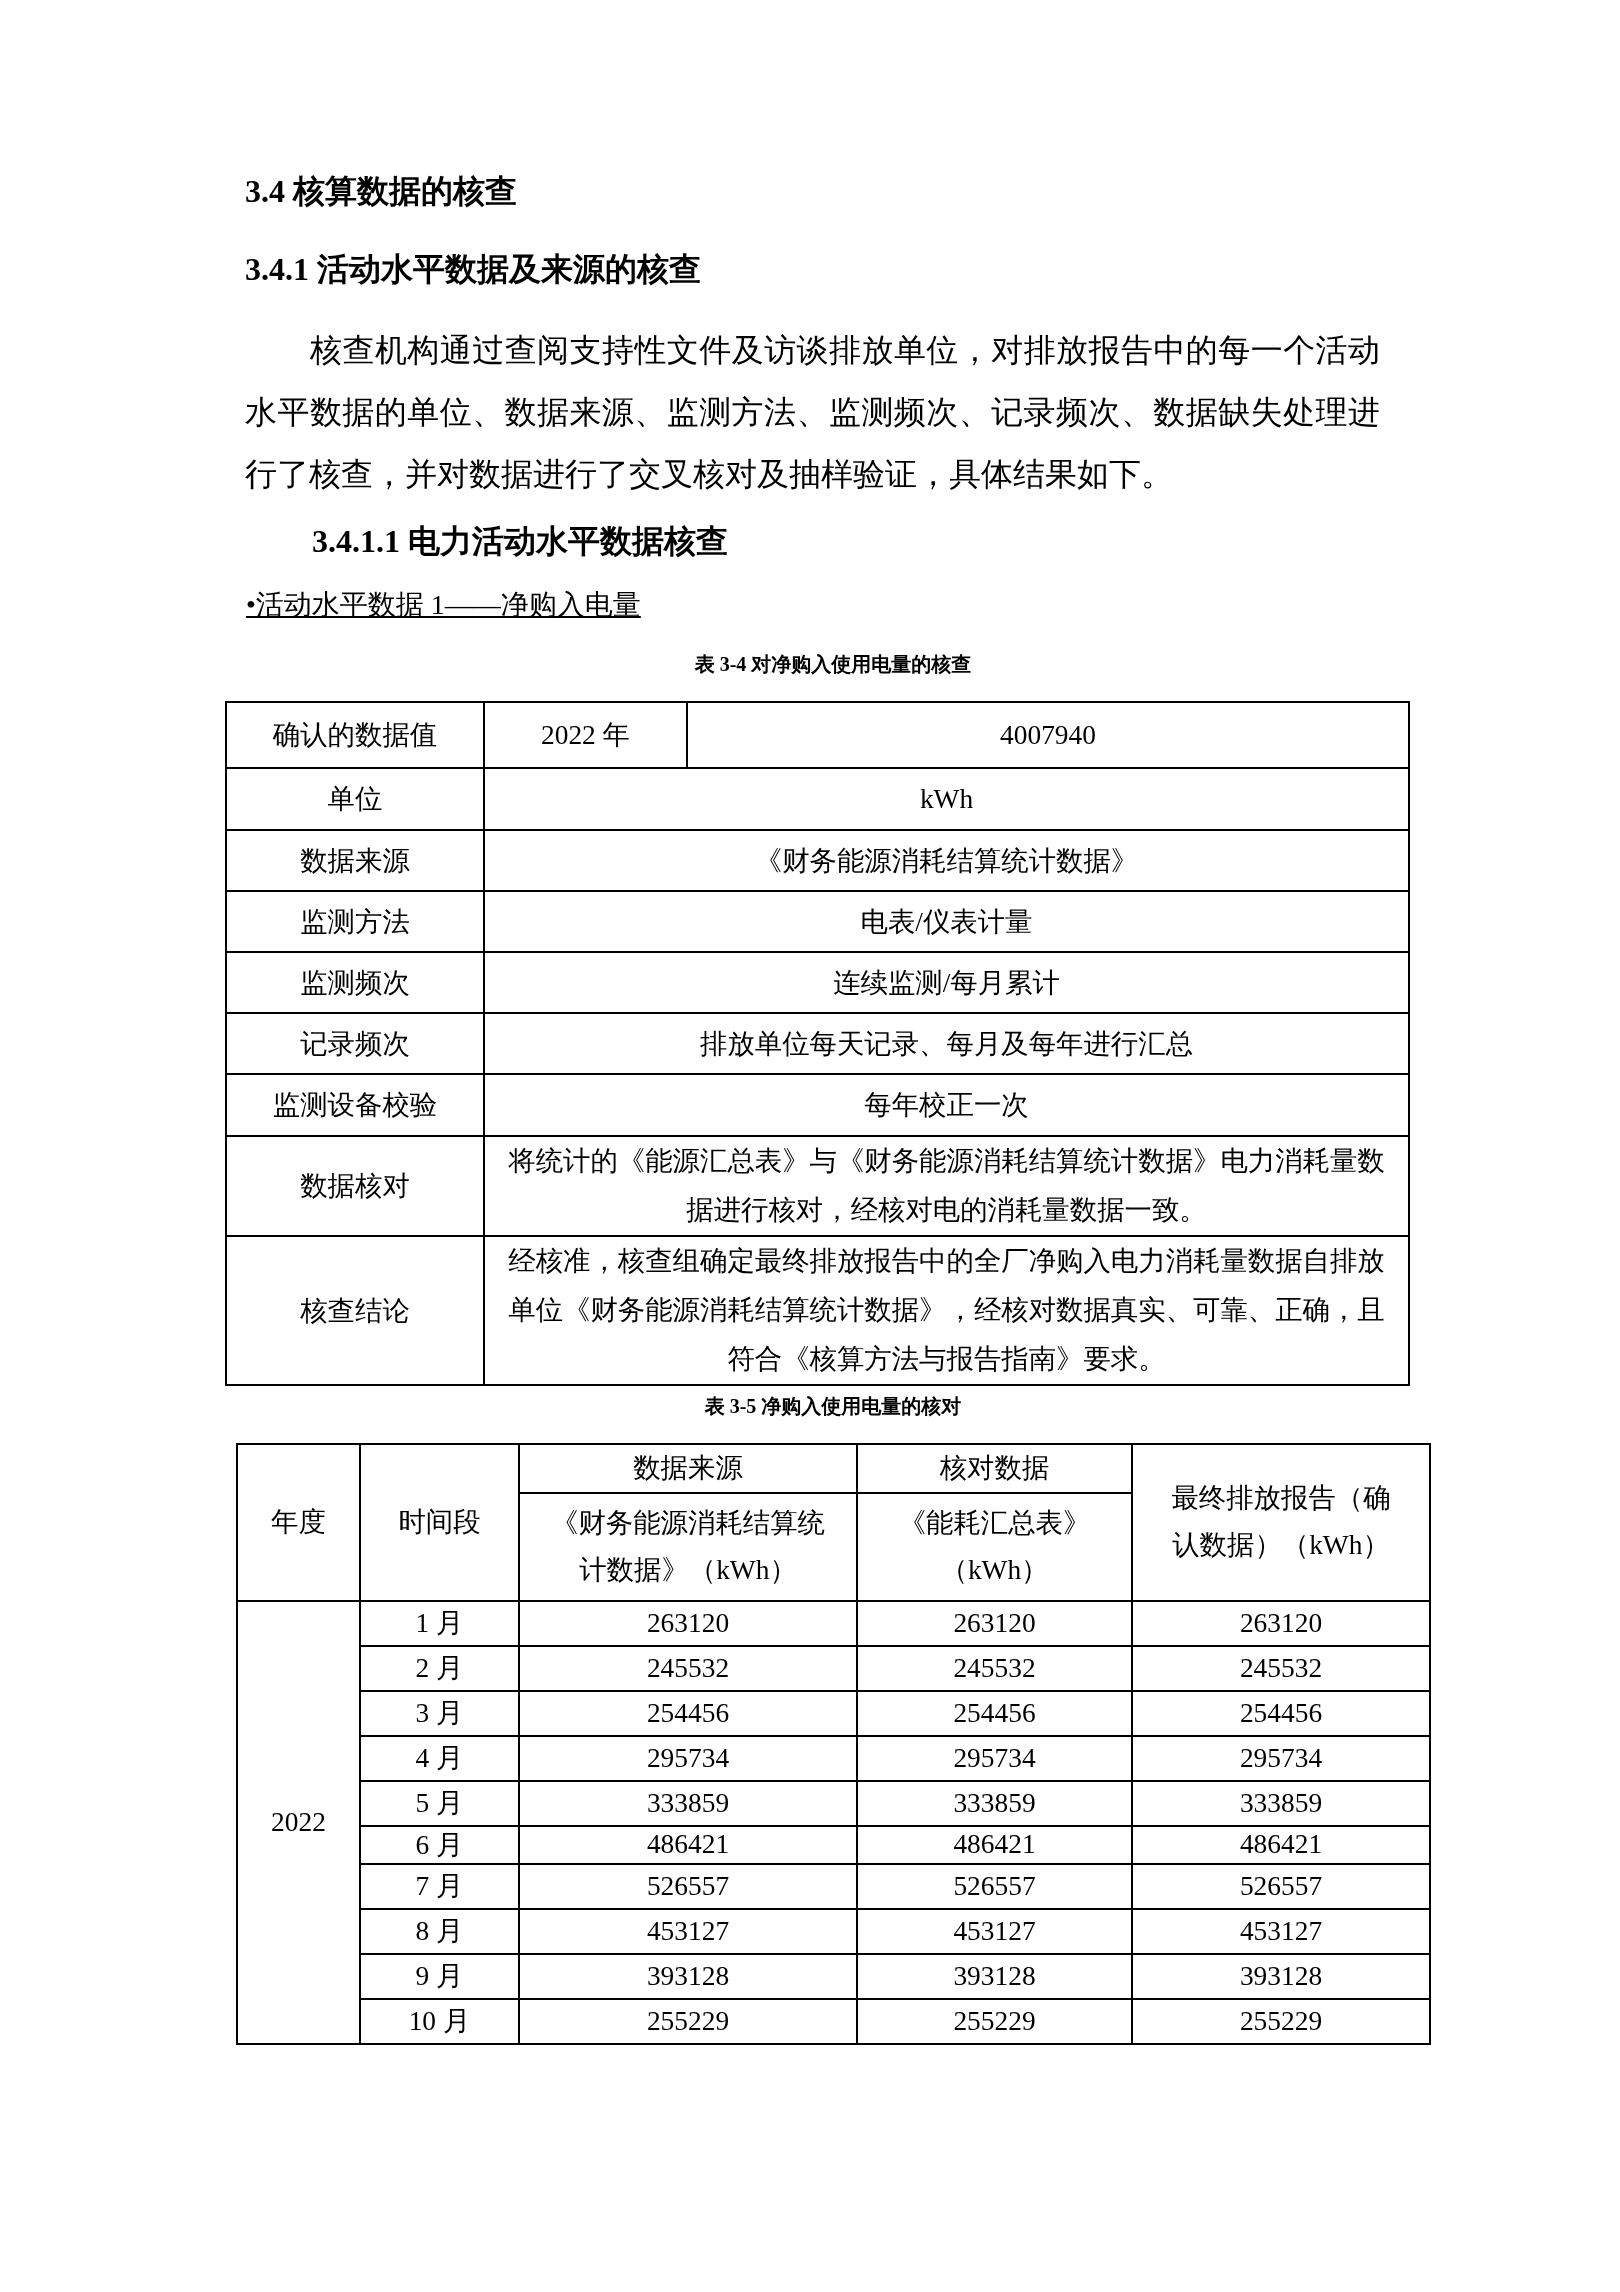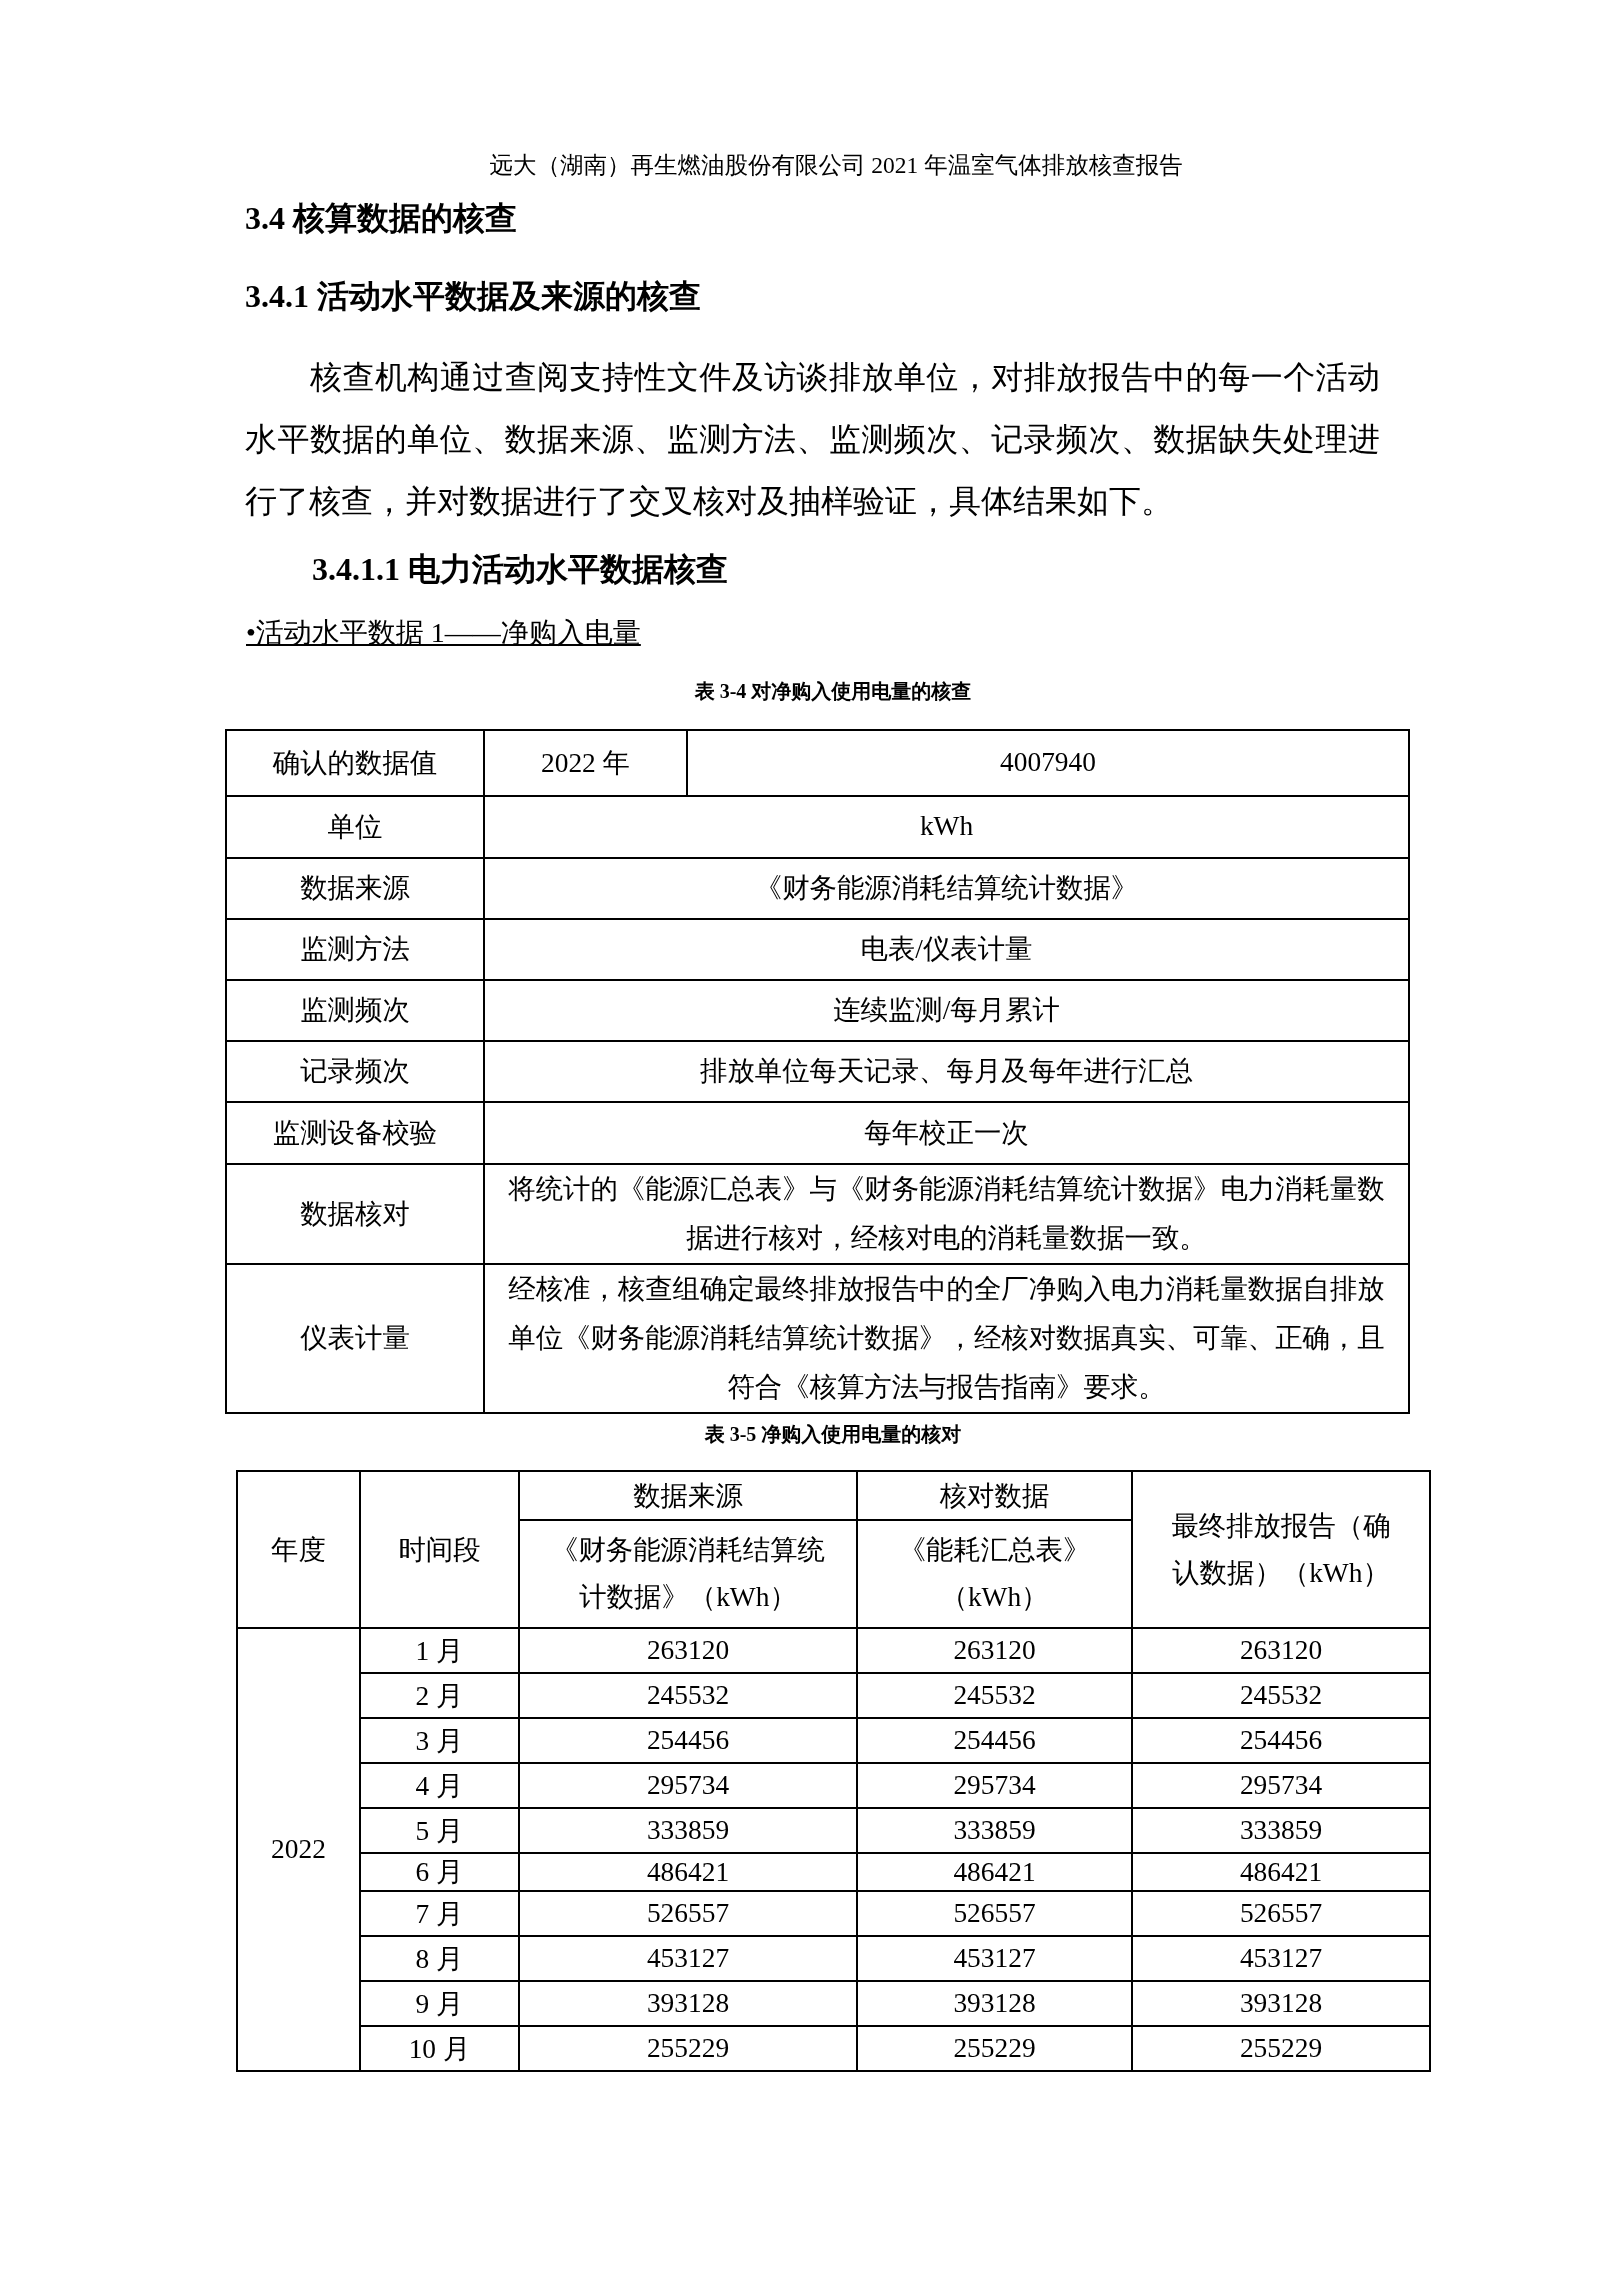--- a/index.html
+++ b/index.html
@@ -86,21 +86,20 @@
   }
   .pre { white-space: pre-line; }
   .ml { line-height: 49px; }      
   .subhdr { line-height: 47px; }  
 </style>
 </head>
 <body>
 
 <div class="page">
 
-  <div class="page-header">远大（湖南）再生燃油股份有限公司 2021 年温室气体排放核查报告</div>
 
   <div class="h34">3.4 核算数据的核查</div>
 
   <div class="h341">3.4.1 活动水平数据及来源的核查</div>
 
   <div class="para">核查机构通过查阅支持性文件及访谈排放单位，对排放报告中的每一个活动水平数据的单位、数据来源、监测方法、监测频次、记录频次、数据缺失处理进行了核查，并对数据进行了交叉核对及抽样验证，具体结果如下。</div>
 
   <div class="h3411">3.4.1.1 电力活动水平数据核查</div>
 
   <div class="bullet-line">•活动水平数据 1——净购入电量</div>
@@ -142,21 +141,21 @@
     <tr style="height:62px">
       <td>监测设备校验</td>
       <td colspan="2">每年校正一次</td>
     </tr>
     <tr style="height:100px">
       <td>数据核对</td>
       <td colspan="2" class="pre ml">将统计的《能源汇总表》与《财务能源消耗结算统计数据》电力消耗量数
 据进行核对，经核对电的消耗量数据一致。</td>
     </tr>
     <tr style="height:149px">
-      <td>仪表计量</td>
+      <td>核查结论</td>
       <td colspan="2" class="pre ml">经核准，核查组确定最终排放报告中的全厂净购入电力消耗量数据自排放
 单位《财务能源消耗结算统计数据》，经核对数据真实、可靠、正确，且
 符合《核算方法与报告指南》要求。</td>
     </tr>
   </tbody>
     </table>
 
   <div class="table-caption caption35">表 3-5 净购入使用电量的核对</div>
 
   <table class="t35">

